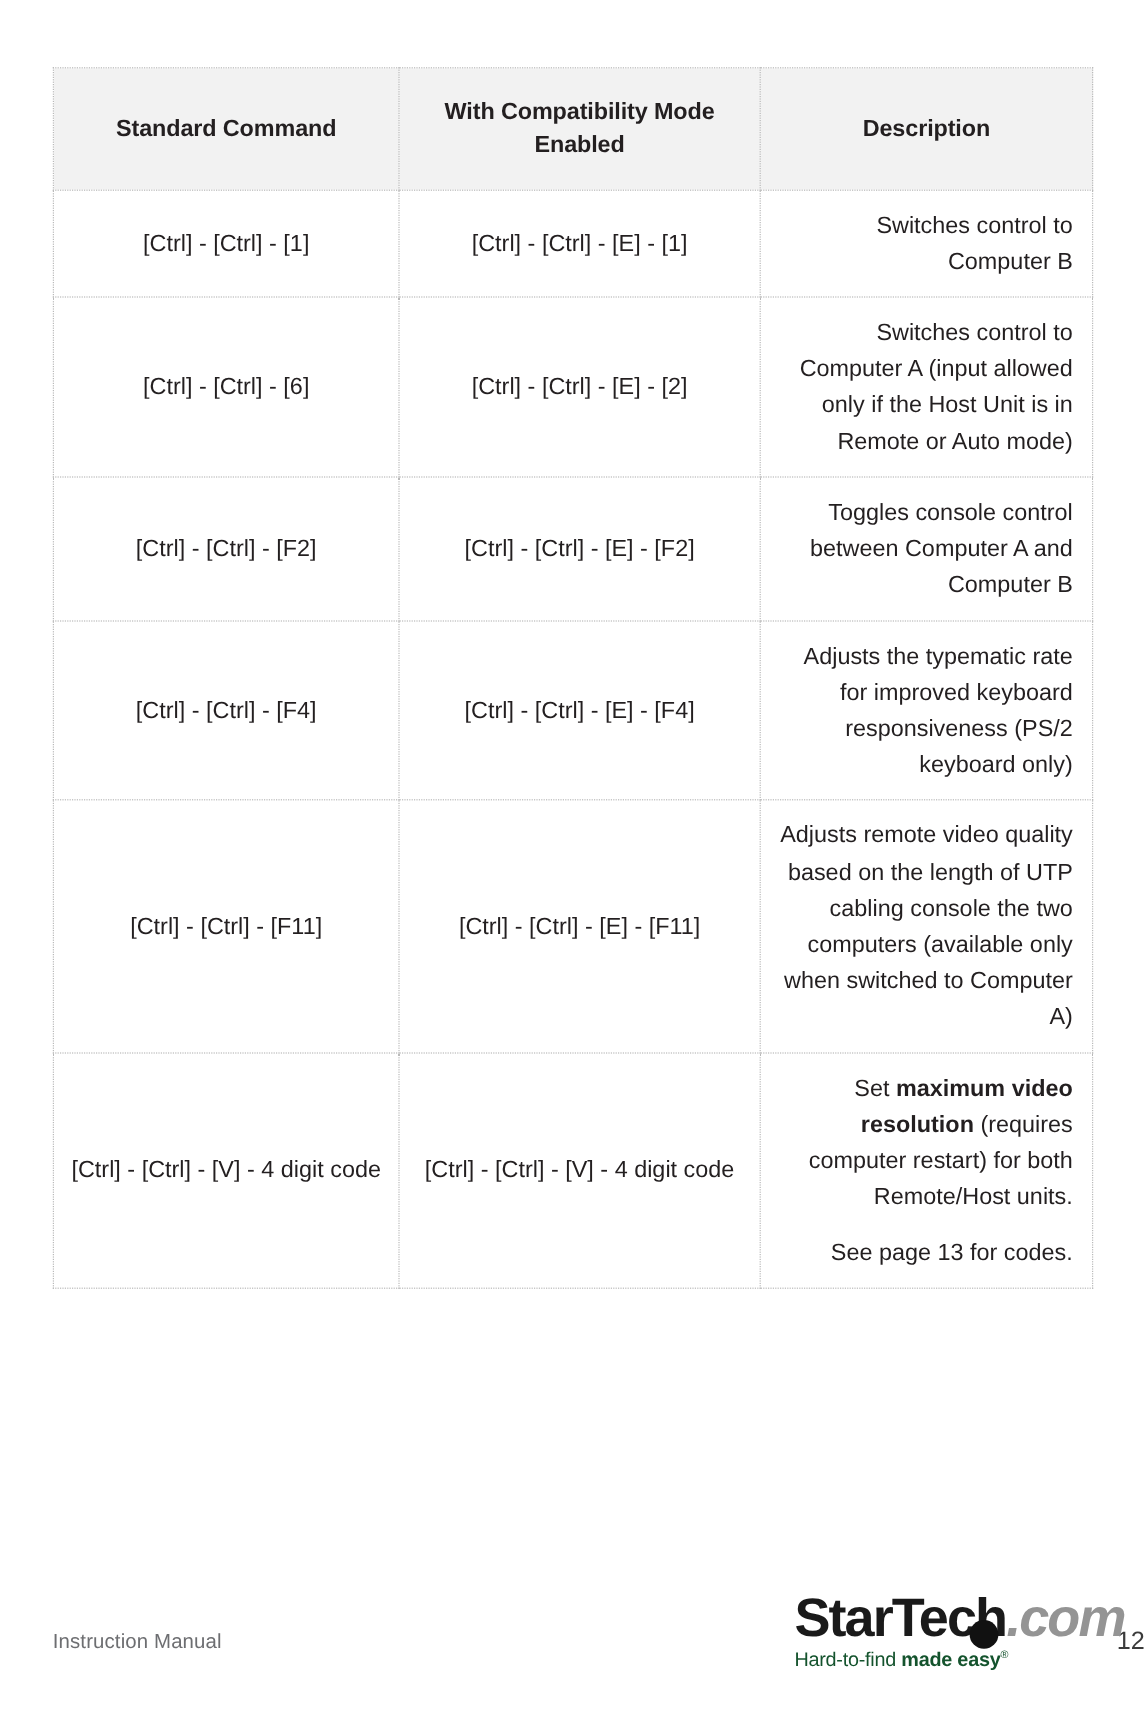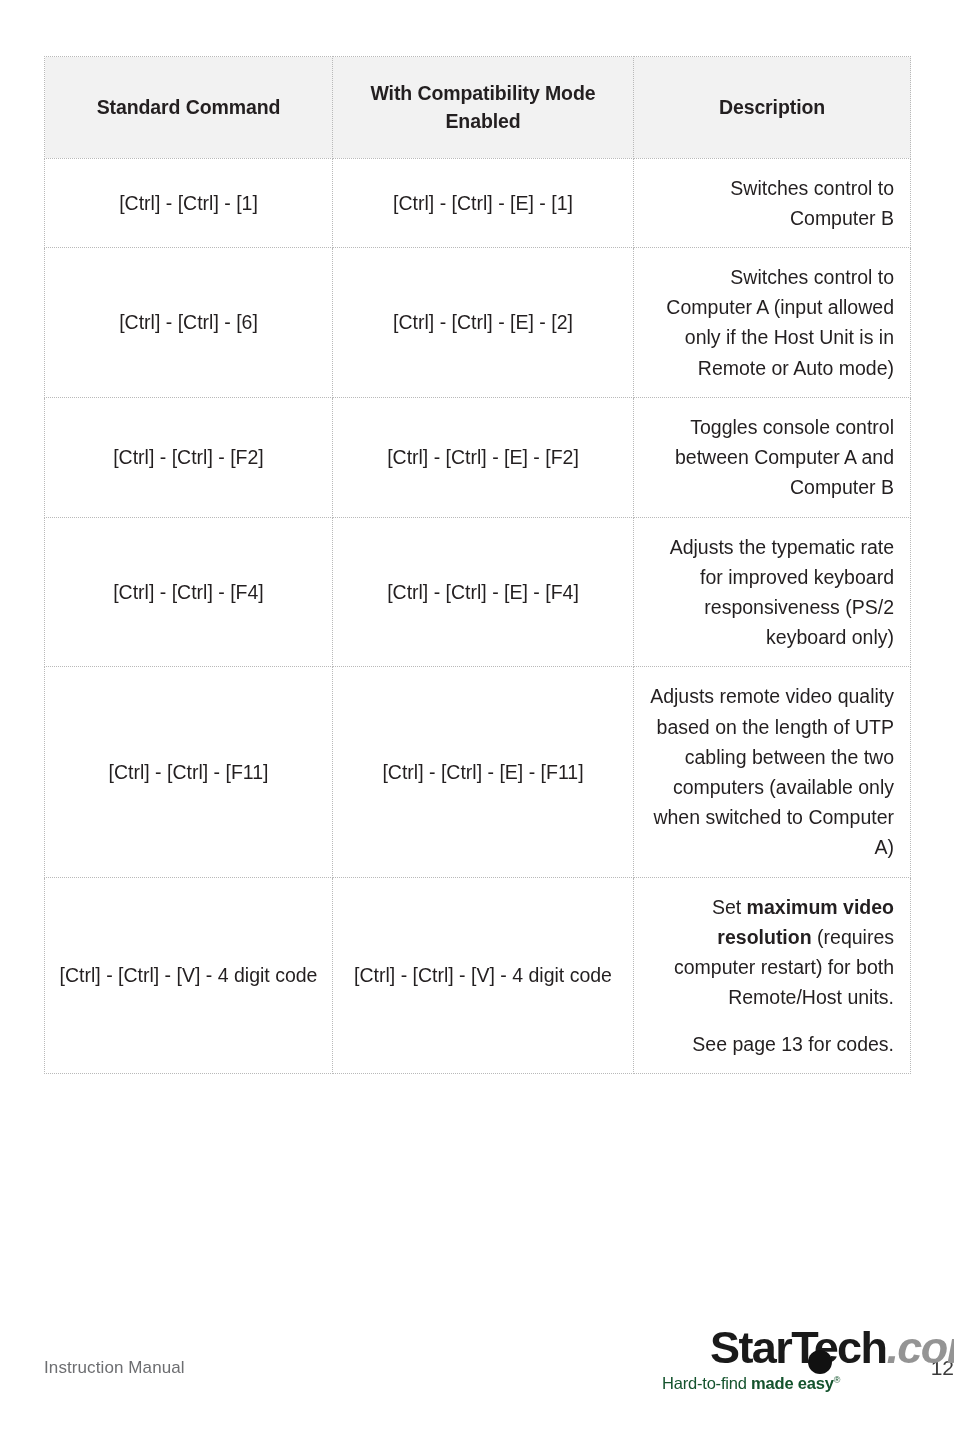--- a/index.html
+++ b/index.html
@@ -111,21 +111,21 @@
     top: 0;
     width: 252px;
     height: 48px;
     line-height: 48px;
     font-size: 45px;
     font-weight: bold;
     letter-spacing: -1.6px;
     white-space: nowrap;
     text-align: left;
   }
-  .logo-star { color: #1a1a1a; margin-left: 48px; }
+  .logo-star { color: #1a1a1a; }
   .logo-com  { color: #949494; font-style: italic; }
   .logo-dot {
     position: absolute;
     left: 146px;
     top: 26px;
     width: 24px;
     height: 24px;
     border-radius: 50%;
     background: #111111;
   }
@@ -185,21 +185,21 @@
 
       <tr>
         <td class="cmd">[Ctrl] - [Ctrl] - [F4]</td>
         <td class="cmd">[Ctrl] - [Ctrl] - [E] - [F4]</td>
         <td class="desc">Adjusts the typematic rate for improved keyboard responsiveness (PS/2 keyboard only)</td>
       </tr>
 
       <tr>
         <td class="cmd">[Ctrl] - [Ctrl] - [F11]</td>
         <td class="cmd">[Ctrl] - [Ctrl] - [E] - [F11]</td>
-        <td class="desc">Adjusts remote video quality based on the length of UTP cabling between the two computers (available only when switched to Computer A)</td>
+        <td class="desc">Adjusts remote video quality based on the length of UTP cabling console the two computers (available only when switched to Computer A)</td>
       </tr>
 
       <tr>
         <td class="cmd">[Ctrl] - [Ctrl] - [V] - 4 digit code</td>
         <td class="cmd">[Ctrl] - [Ctrl] - [V] - 4 digit code</td>
         <td class="desc">
           <p class="desc-para"><span>Set </span><span class="b">maximum video resolution</span><span> (requires computer restart) for both Remote/Host units.</span></p>
           <p class="desc-para">See page 13 for codes.</p>
         </td>
       </tr>

